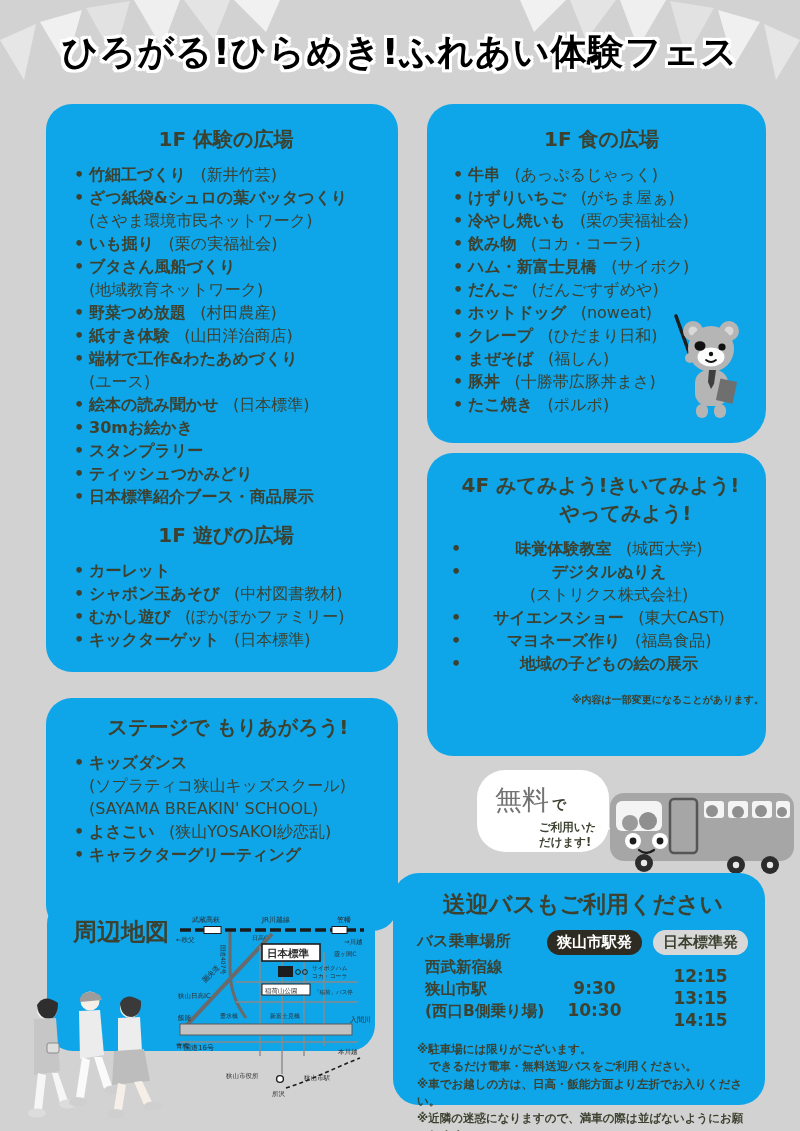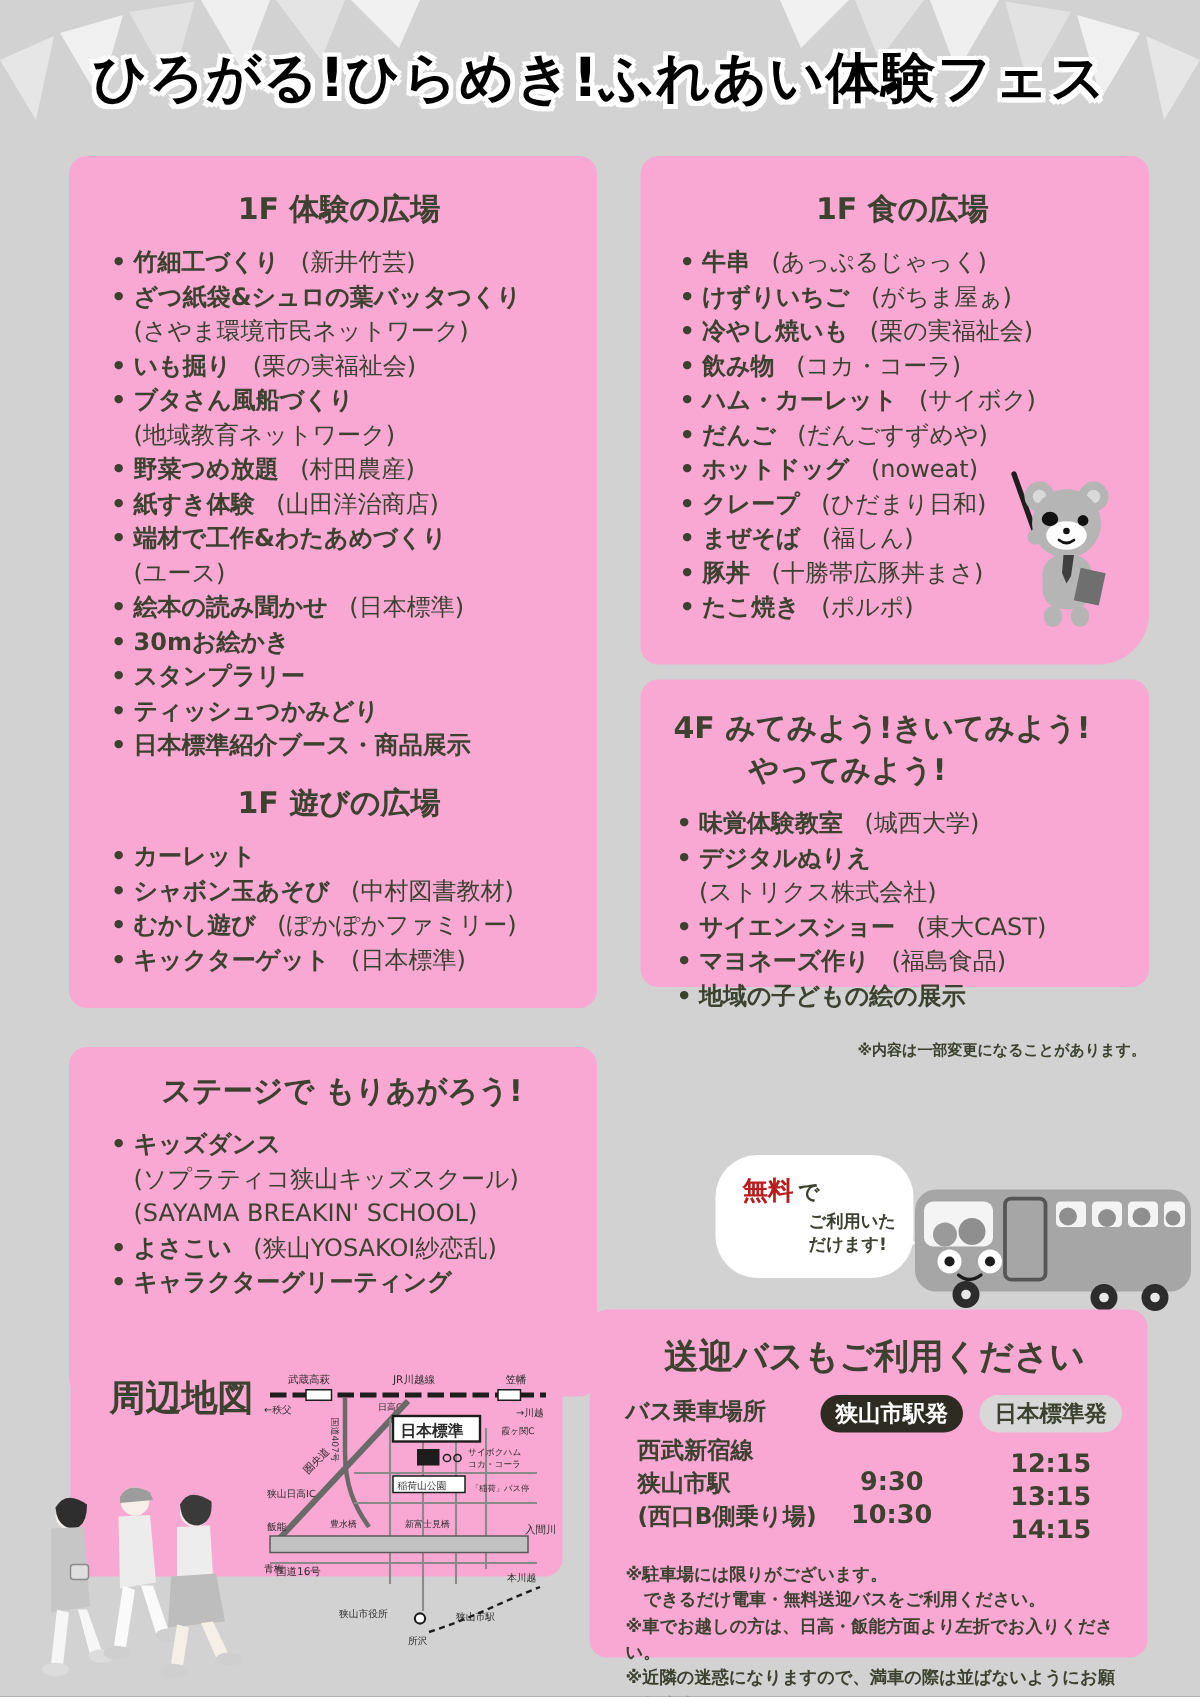--- a/index.html
+++ b/index.html
@@ -4,33 +4,33 @@
 <style>
   html,body{margin:0;padding:0;background:#9a9a9a;}
   .page{position:relative;width:800px;height:1131px;background:#d2d2d2;overflow:hidden;
         font-family:"DejaVu Sans","Liberation Sans",sans-serif;color:#3c4130;}
   .page *{box-sizing:border-box;}
   .title{position:absolute;top:28px;left:0;width:800px;text-align:center;
          font-size:36px;font-weight:bold;letter-spacing:1px;color:#000000;
          text-shadow:3px 0 #fff,-3px 0 #fff,0 3px #fff,0 -3px #fff,
                      2px 2px #fff,-2px 2px #fff,2px -2px #fff,-2px -2px #fff,
                      3px 3px #fff,-3px -3px #fff,3px -3px #fff,-3px 3px #fff;}
-  .card{position:absolute;background:#f9a8d4;border-radius:12px;}
+  .card{position:absolute;background:#0ea5e9;border-radius:26px;}
   .card h2{margin:0;font-size:20px;font-weight:bold;text-align:center;color:#3c4130;}
   ul.items{list-style:none;margin:10px 0 0 0;padding:0;}
   ul.items li{position:relative;padding-left:17px;font-size:16px;font-weight:bold;
               line-height:23px;color:#3c4130;}
   ul.items li::before{content:"•";position:absolute;left:2px;top:0;font-size:16px;}
   .o{font-weight:normal;margin-left:0.9em;}
   .o.block{display:block;margin-left:0;}
   
   #card-main{left:46px;top:104px;width:352px;height:568px;padding:22px 18px 0 26px;}
   #card-main .h2-play{margin-top:14px;}
   #card-food{left:427px;top:104px;width:339px;height:339px;padding:22px 14px 0 24px;border-bottom-right-radius:34px;}
-  #card-4f{left:427px;top:453px;width:339px;height:205px;padding:18px 14px 0 22px;}
+  #card-4f{left:427px;top:453px;width:339px;height:303px;padding:18px 14px 0 22px;text-align:center;}
   #card-4f .h4f{font-size:20px;font-weight:bold;line-height:28px;}
   #card-4f .h4f .l2{padding-left:50px;}
   #card-stage{left:46px;top:698px;width:352px;height:233px;padding:16px 14px 0 26px;}
   #card-map{left:47px;top:898px;width:328px;height:153px;padding:18px 0 0 26px;}
   #card-map h2{text-align:left;font-size:24px;}
   #card-bus{left:393px;top:873px;width:372px;height:232px;padding:16px 16px 0 24px;}
   #card-bus h2{font-size:23px;}
   .change-note{position:absolute;top:693px;right:36px;font-size:10px;font-weight:bold;}
   
   .bus-table{display:flex;margin-top:10px;}
@@ -44,21 +44,21 @@
   .pill.light{background:#d8d8d8;color:#3c4130;}
   .times{margin-top:10px;font-size:17px;font-weight:bold;line-height:22px;}
   .bt-col2 .times{margin-top:22px;}
   .bus-notes{margin-top:10px;font-size:11.5px;font-weight:bold;line-height:1.5;}
   .bus-notes .ind{padding-left:12px;}
   
   .bubble{position:absolute;left:477px;top:770px;width:132px;height:82px;background:#fff;border-radius:28px;
           padding:12px 10px 0 18px;}
   .bubble::after{content:"";position:absolute;right:-16px;bottom:8px;width:0;height:0;
           border:15px solid transparent;border-left-color:#fff;transform:rotate(18deg);}
-  .bubble .big{font-size:17px;font-weight:bold;color:#b91c1c;}
+  .bubble .big{font-size:27px;font-weight:normal;color:#737373;}
   .bubble .sfx{font-size:14px;font-weight:bold;margin-left:3px;}
   .bubble .l2{font-size:11.5px;font-weight:bold;margin-top:2px;margin-left:44px;}
   .illo{position:absolute;}
   svg text{font-family:"DejaVu Sans","Liberation Sans",sans-serif;fill:#2c2c2c;}
 </style>
 </head>
 <body>
 
 <div class="page">
 
@@ -106,21 +106,21 @@
     </ul>
   </div>
 
   <div class="card" id="card-food">
     <h2>1F 食の広場</h2>
     <ul class="items">
       <li><span>牛串</span><span class="o">(あっぷるじゃっく)</span></li>
       <li><span>けずりいちご</span><span class="o">(がちま屋ぁ)</span></li>
       <li><span>冷やし焼いも</span><span class="o">(栗の実福祉会)</span></li>
       <li><span>飲み物</span><span class="o">(コカ・コーラ)</span></li>
-      <li><span>ハム・カーレット</span><span class="o">(サイボク)</span></li>
+      <li><span>ハム・新富士見橋</span><span class="o">(サイボク)</span></li>
       <li><span>だんご</span><span class="o">(だんごすずめや)</span></li>
       <li><span>ホットドッグ</span><span class="o">(noweat)</span></li>
       <li><span>クレープ</span><span class="o">(ひだまり日和)</span></li>
       <li><span>まぜそば</span><span class="o">(福しん)</span></li>
       <li><span>豚丼</span><span class="o">(十勝帯広豚丼まさ)</span></li>
       <li><span>たこ焼き</span><span class="o">(ポルポ)</span></li>
     </ul>
   </div>
 
   <svg class="illo" style="left:660px;top:310px" width="102" height="120" viewBox="0 0 102 120">

